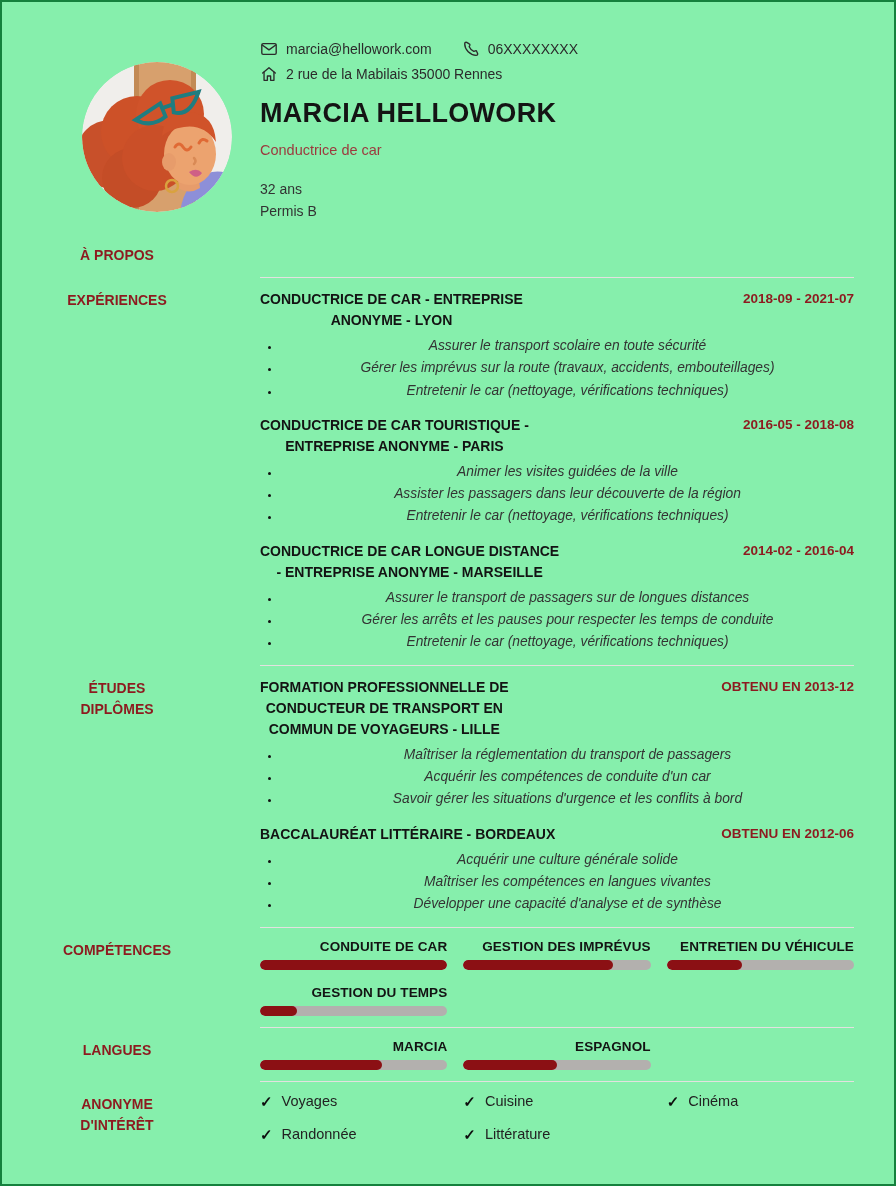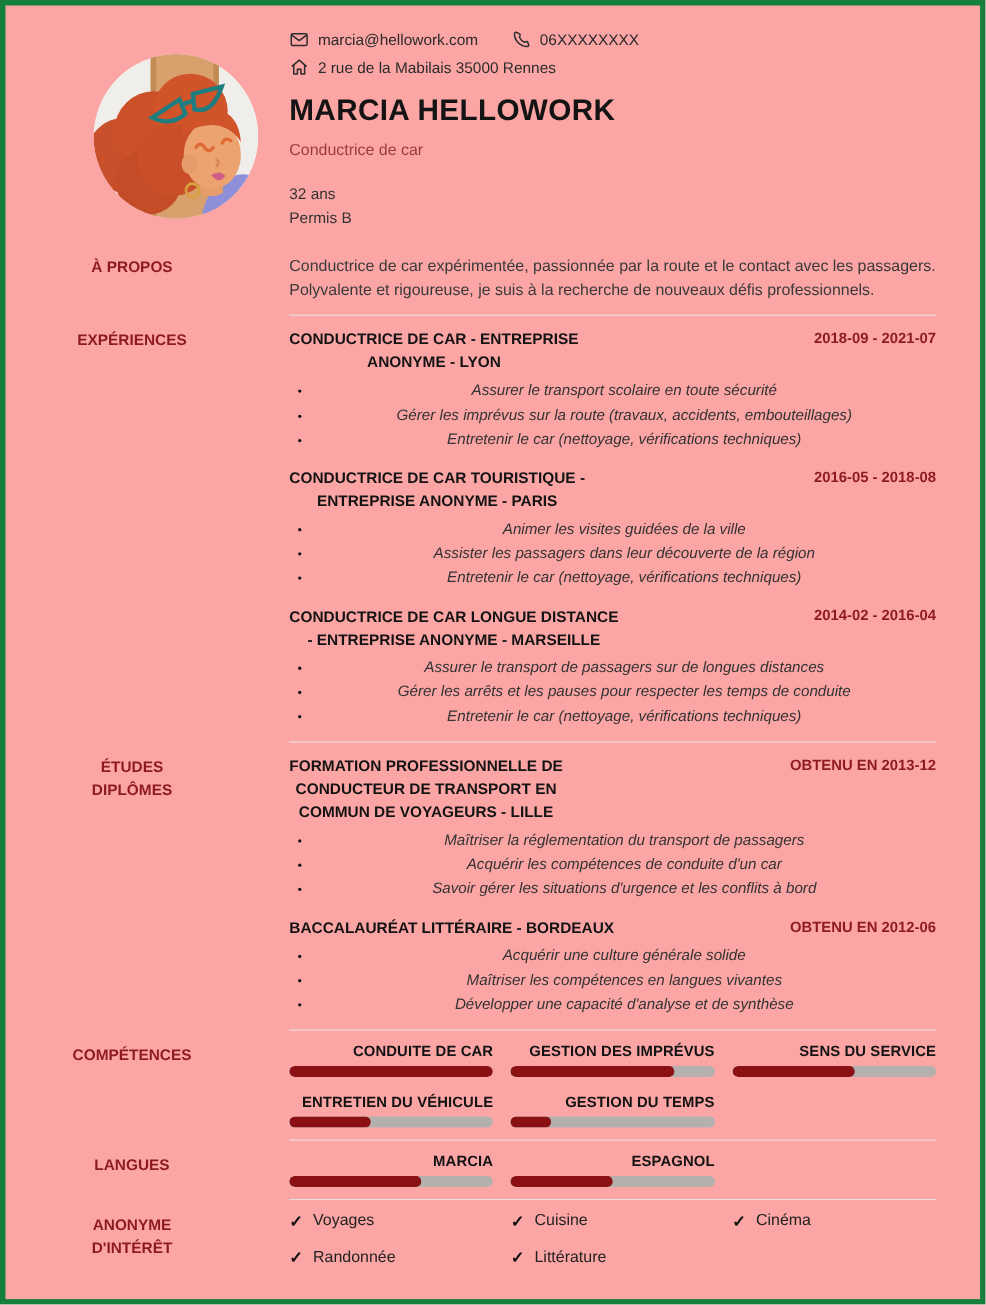--- a/index.html
+++ b/index.html
@@ -4,22 +4,22 @@
 <style>
   :root{
     --accent:#8d1a1f;
     --bar-fill:#8b1014;
     --bar-track:#b3b0ae;
   }
   *{box-sizing:border-box;}
   html,body{margin:0;padding:0;background:#fff;}
   body{font-family:"Liberation Sans",sans-serif;color:#2f2f2f;}
   .page{
-    width:896px;height:1186px;border:5px solid #15803d;background:#fca5a5;
-    overflow:hidden;padding:22px 40px 0 0;position:relative;
+    width:896px;height:1186px;border:2px solid #15803d;background:#86efac;
+    overflow:hidden;padding:38px 40px 0 0;position:relative;
   }
   .row{display:grid;grid-template-columns:230px 1fr;column-gap:28px;align-items:start;}
 
   
   .avatar-cell{display:flex;justify-content:flex-end;padding-top:22px;}
   .avatar{width:150px;height:150px;border-radius:50%;overflow:hidden;flex:0 0 auto;}
   .avatar svg{display:block;width:100%;height:100%;}
   .contact-line{display:flex;align-items:center;gap:8px;font-size:14px;color:#2b2b2b;margin-bottom:7px;}
   .contact-group{display:flex;align-items:center;gap:30px;}
   .cicon{display:inline-flex;width:18px;height:18px;flex:0 0 auto;}
@@ -134,21 +134,20 @@
       <div class="subtitle">Conductrice de car</div>
       <div class="meta">
         <div>32 ans</div>
         <div>Permis B</div>
       </div>
     </div>
   </div>
 
   <div class="row section" style="margin-top:22px;">
     <div class="section-label">À PROPOS</div>
-    <p class="about-text">Conductrice de car expérimentée, passionnée par la route et le contact avec les passagers. Polyvalente et rigoureuse, je suis à la recherche de nouveaux défis professionnels.</p>
   </div>
 
   <div class="divider"></div>
 
   <div class="row section">
     <div class="section-label">EXPÉRIENCES</div>
     <div>
 
         <div class="entry">
           <div class="entry-head">
@@ -254,26 +253,20 @@
           </div>
         </div>
 
         <div>
           <div class="skill-name">GESTION DES IMPRÉVUS</div>
           <div class="bar">
             <div class="bar-fill" style="width: 80%;"></div>
           </div>
         </div>
 
-        <div>
-          <div class="skill-name">SENS DU SERVICE</div>
-          <div class="bar">
-            <div class="bar-fill" style="width: 60%;"></div>
-          </div>
-        </div>
 
         <div>
           <div class="skill-name">ENTRETIEN DU VÉHICULE</div>
           <div class="bar">
             <div class="bar-fill" style="width: 40%;"></div>
           </div>
         </div>
 
         <div>
           <div class="skill-name">GESTION DU TEMPS</div>

